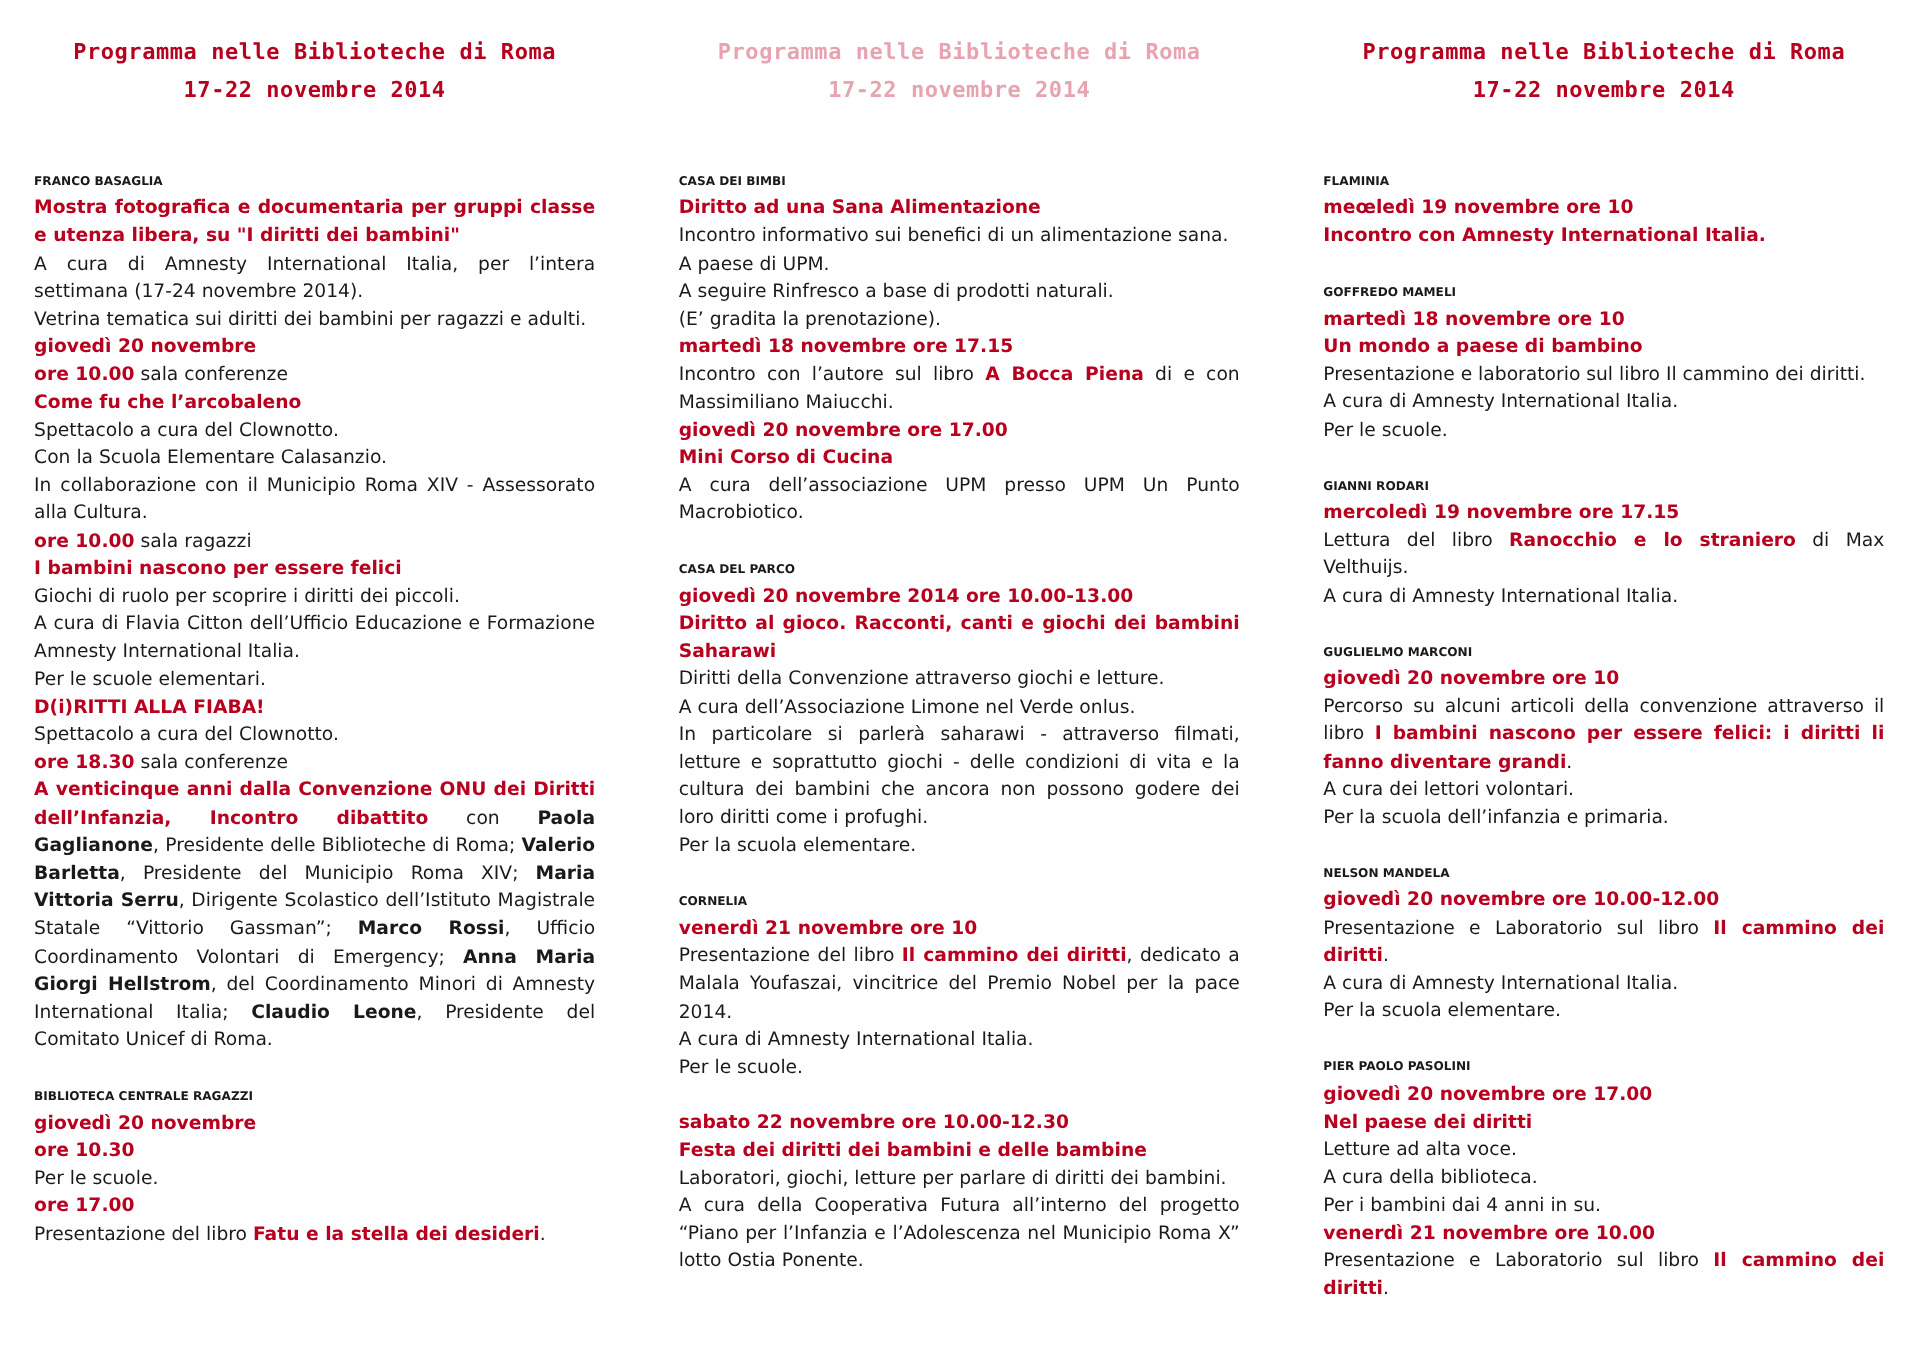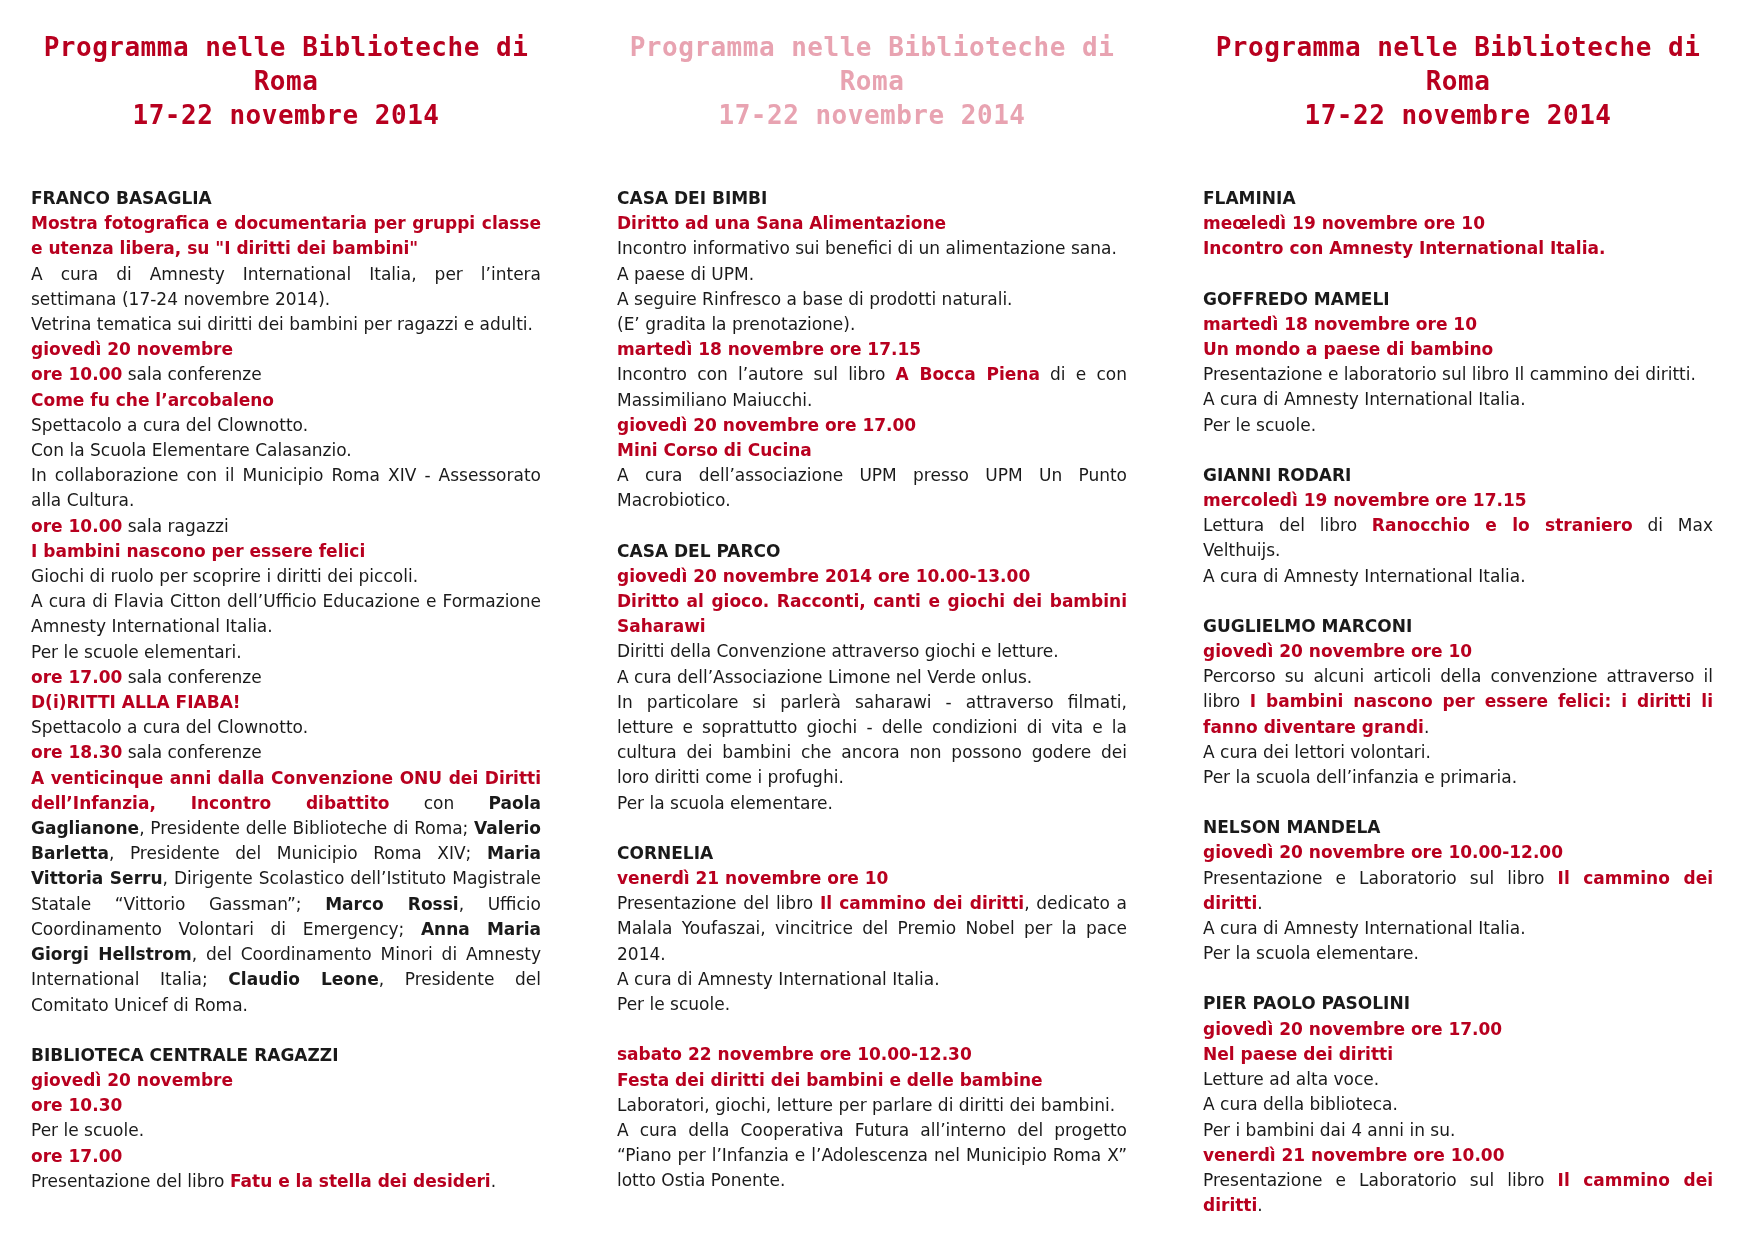--- a/index.html
+++ b/index.html
@@ -3,25 +3,25 @@
 <meta charset="utf-8">
 <style>
   html, body { margin: 0; padding: 0; background: #ffffff; }
   body { width: 1754px; height: 1240px; overflow: hidden; position: relative;
          font-family: "DejaVu Sans", "Liberation Sans", sans-serif; color: #1a1a1a; }
   .col { position: absolute; top: 30px; width: 510px; }
   .col1 { left: 31px; }
   .col2 { left: 617px; }
   .col3 { left: 1203px; }
   .hdr { text-align: center; font-family: "DejaVu Sans Mono", "Liberation Mono", monospace;
-         font-weight: bold; font-size: 26px; line-height: 34px; color: #b8001f; margin: 0 0 54px 0; letter-spacing: 0.5px; }
+         font-weight: bold; font-size: 20px; line-height: 34px; color: #b8001f; margin: 0 0 54px 0; letter-spacing: 0.5px; }
   .col1 .hdr, .col3 .hdr { margin-left: 0; }
   .hdr.faded { color: #e8a3b1; }
   .lib { margin-bottom: 25px; }
-  .lib-name { font-weight: bold; font-size: 17px; line-height: 25.2px; color: #1a1a1a; }
+  .lib-name { font-weight: bold; font-size: 11px; line-height: 25.2px; color: #1a1a1a; }
   .line { font-size: 17px; line-height: 25.2px; text-align: justify; }
   .red { color: #b8001f; font-weight: bold; }
   .b { font-weight: bold; color: #1a1a1a; }
   .n { font-weight: normal; color: #1a1a1a; }
 </style>
 </head>
 <body>
 
 <div class="col col1">
   <div class="hdr">
@@ -38,21 +38,20 @@
         <div class="line"><span class="red">ore 10.00</span><span class="n"> sala conferenze</span></div>
         <div class="line"><span class="red">Come fu che l’arcobaleno</span></div>
         <div class="line"><span class="n">Spettacolo a cura del Clownotto.</span></div>
         <div class="line"><span class="n">Con la Scuola Elementare Calasanzio.</span></div>
         <div class="line"><span class="n">In collaborazione con il Municipio Roma XIV - Assessorato alla Cultura.</span></div>
         <div class="line"><span class="red">ore 10.00</span><span class="n"> sala ragazzi</span></div>
         <div class="line"><span class="red">I bambini nascono per essere felici</span></div>
         <div class="line"><span class="n">Giochi di ruolo per scoprire i diritti dei piccoli.</span></div>
         <div class="line"><span class="n">A cura di Flavia Citton dell’Ufficio Educazione e Formazione Amnesty International Italia.</span></div>
         <div class="line"><span class="n">Per le scuole elementari.</span></div>
-        <div class="line"><span class="red">ore 17.00</span><span class="n"> sala conferenze</span></div>
         <div class="line"><span class="red">D(i)RITTI ALLA FIABA!</span></div>
         <div class="line"><span class="n">Spettacolo a cura del Clownotto.</span></div>
         <div class="line"><span class="red">ore 18.30</span><span class="n"> sala conferenze</span></div>
         <div class="line"><span class="red">A venticinque anni dalla Convenzione ONU dei Diritti dell’Infanzia, Incontro dibattito</span><span class="n"> con </span><span class="b">Paola Gaglianone</span><span class="n">, Presidente delle Biblioteche di Roma; </span><span class="b">Valerio Barletta</span><span class="n">, Presidente del Municipio Roma XIV; </span><span class="b">Maria Vittoria Serru</span><span class="n">, Dirigente Scolastico dell’Istituto Magistrale Statale “Vittorio Gassman”; </span><span class="b">Marco Rossi</span><span class="n">, Ufficio Coordinamento Volontari di Emergency; </span><span class="b">Anna Maria Giorgi Hellstrom</span><span class="n">, del Coordinamento Minori di Amnesty International Italia; </span><span class="b">Claudio Leone</span><span class="n">, Presidente del Comitato Unicef di Roma.</span></div>
       </div>
       <div class="lib">
         <div class="lib-name">BIBLIOTECA CENTRALE RAGAZZI</div>
         <div class="line"><span class="red">giovedì 20 novembre</span></div>
         <div class="line"><span class="red">ore 10.30</span></div>
         <div class="line"><span class="n">Per le scuole.</span></div>

